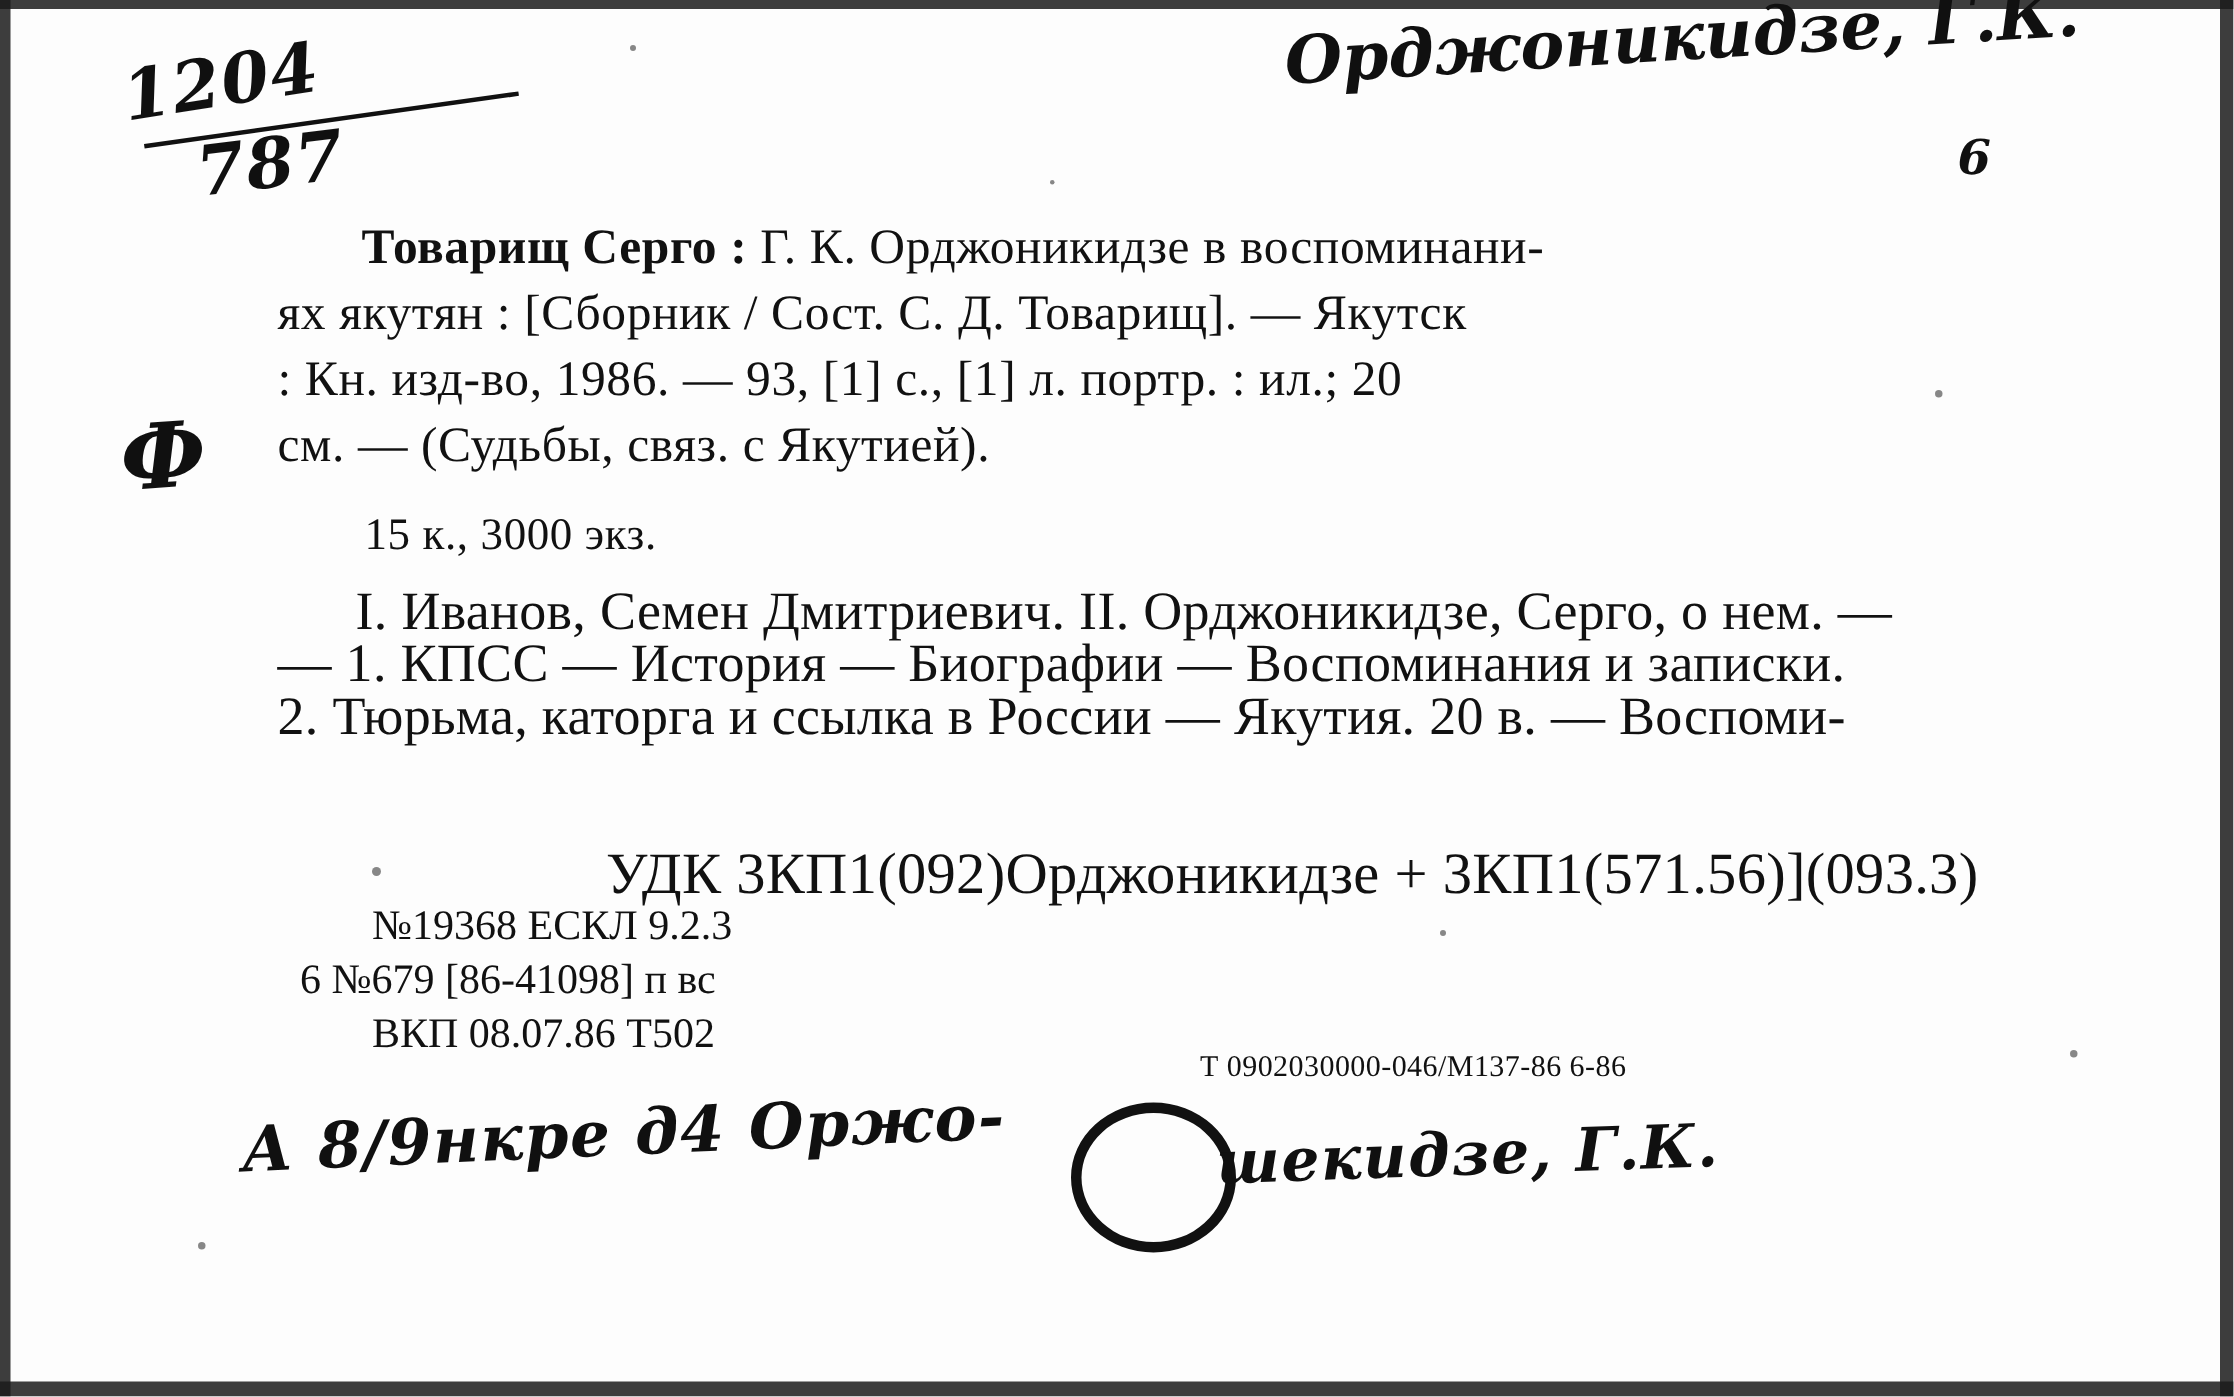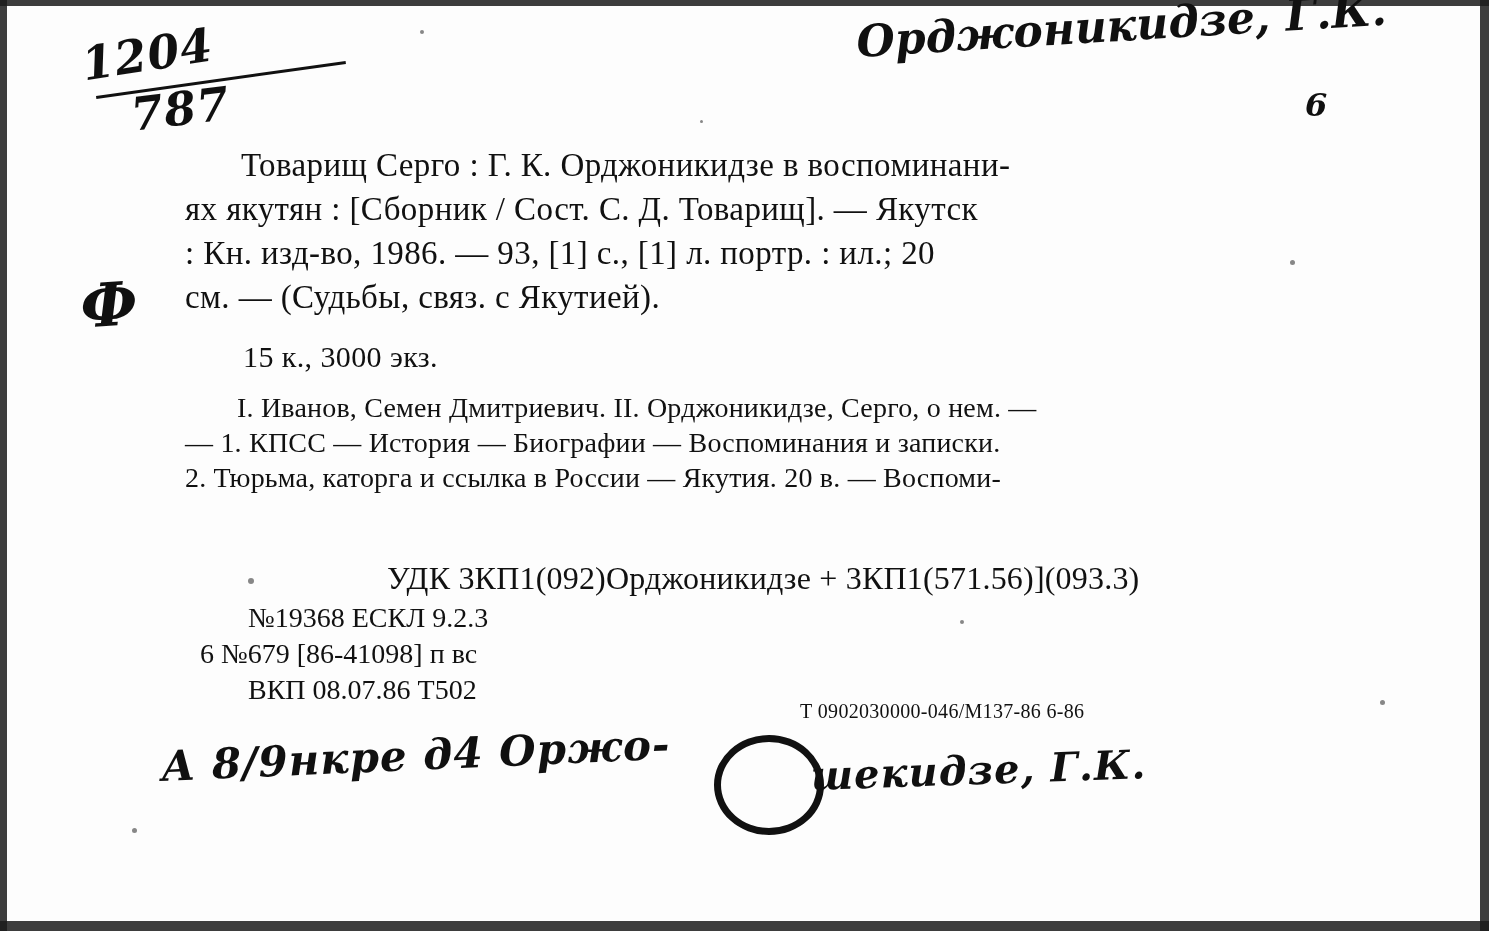--- a/index.html
+++ b/index.html
@@ -140,45 +140,45 @@
   #main-entry {
     left: 185px;
     top: 143px;
     width: 1275px;
     font-size: 33px;
     line-height: 44px;
     letter-spacing: .4px;
   }
   #main-entry .l { display: block; white-space: nowrap; }
   #main-entry .l.indent { text-indent: 56px; }
-  #main-entry .bold { font-weight: 400; }
+  #main-entry .bold { font-weight: 700; }
 
   #price-line {
     left: 243px;
     top: 340px;
     font-size: 30px;
     letter-spacing: .4px;
     font-family: Liberation Serif, serif;
   }
 
   #tracings {
     left: 185px;
     top: 390px;
     width: 1280px;
-    font-size: 28px;
+    font-size: 36px;
     line-height: 35px;
     letter-spacing: .2px;
   }
   #tracings .l { display: block; white-space: nowrap; }
   #tracings .l.indent { text-indent: 52px; }
 
   #udk-line {
-    left: 387px;
+    left: 404px;
     top: 560px;
-    font-size: 32px;
+    font-size: 39px;
     letter-spacing: .2px;
   }
 
   #codes {
     left: 200px;
     top: 600px;
     font-size: 28px;
     line-height: 36px;
   }
   #codes .l { display: block; white-space: nowrap; }

